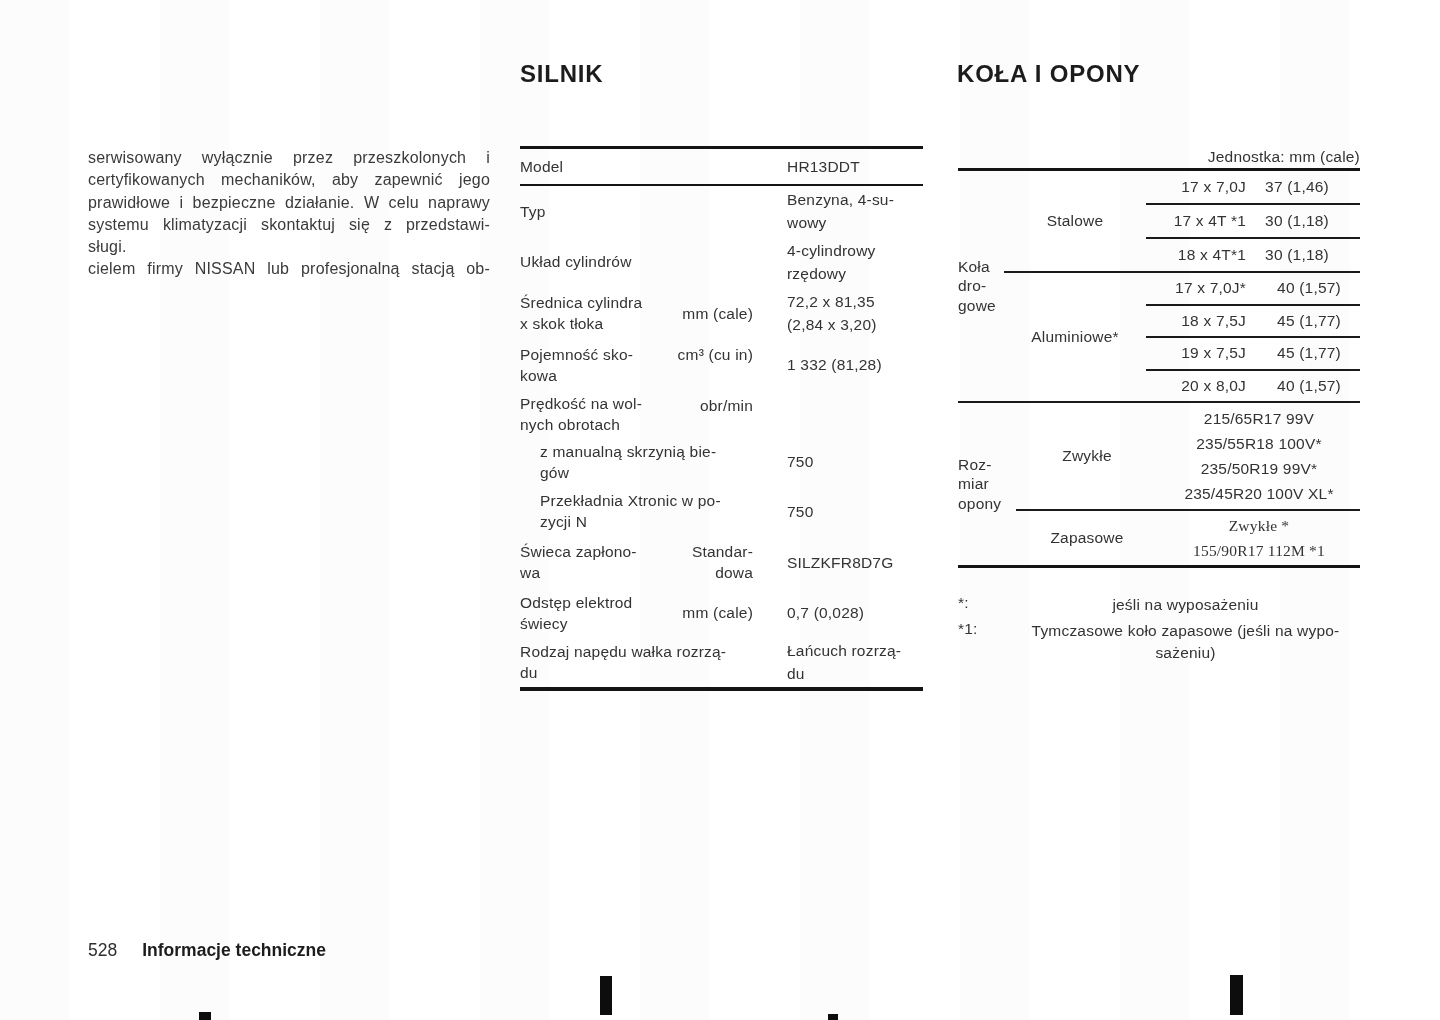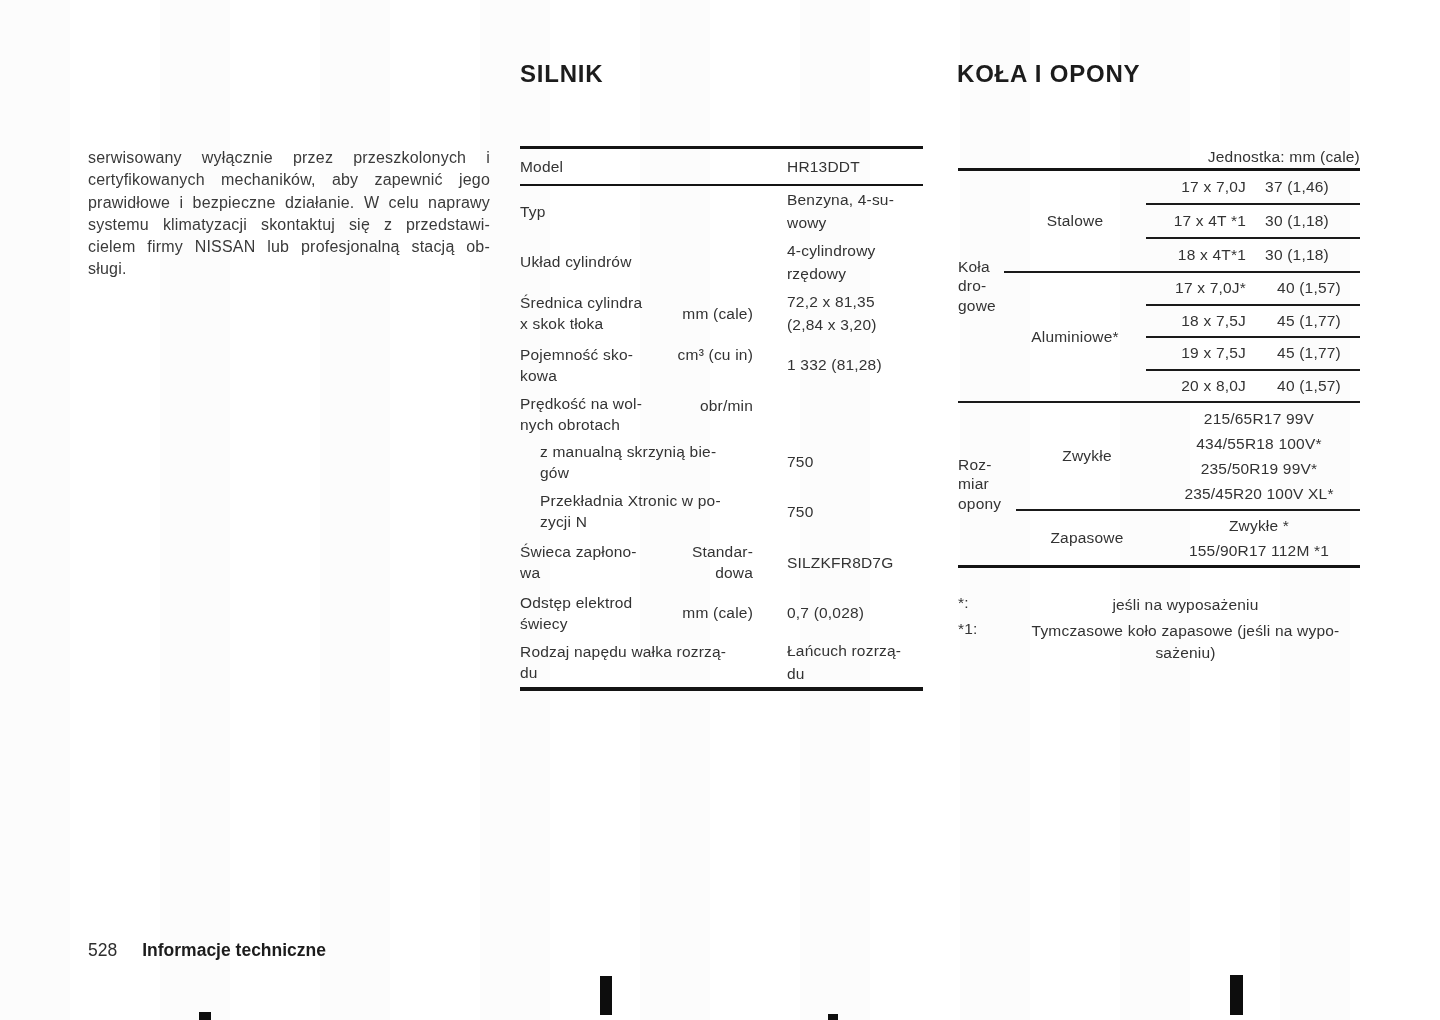--- a/index.html
+++ b/index.html
@@ -62,21 +62,21 @@
   .wt-size{width:100px;text-align:right;}
   .wt-off{width:102px;text-align:center;}
   .wt-body2{display:flex;}
   .wt-tirelabel{width:58px;display:flex;align-items:center;white-space:pre-line;line-height:19.5px;}
   .wt-tire-right{flex:1;}
   .wt-tgroup{display:flex;}
   .wt-tgroup.regular{border-bottom:2px solid #1a1a1a;}
   .wt-tlabel{width:142px;display:flex;align-items:center;justify-content:center;}
   .wt-tsizes{flex:1;display:flex;flex-direction:column;justify-content:center;}
   .wt-tgroup.regular .wt-tsizes{padding:3px 0;}
-  .wt-tgroup.spare .wt-tsizes{padding:2px 0;}
+  .wt-tgroup.spare .wt-tsizes{padding:2px 0;font-family:Liberation Serif, serif;}
   .tire-line{text-align:center;line-height:25px;}
   
   .footnotes{position:absolute;left:958px;top:594px;width:410px;font-size:15.5px;letter-spacing:.2px;color:#333;}
   .fn-row{display:flex;margin-bottom:4px;}
   .fn-marker{width:45px;}
   .fn-text{flex:1;white-space:pre-line;line-height:22px;text-align:center;}
   
   .footer{position:absolute;left:88px;top:940px;font-size:17.5px;color:#2e2e2e;}
   .footer .page-num{margin-right:25px;}
   .footer .sec-title{font-weight:700;color:#1c1c1c;}
@@ -90,22 +90,22 @@
 </head>
 <body>
 
 <div class="page">
 
   <div class="left-paragraph">
     <div class="para-line">serwisowany wyłącznie przez przeszkolonych i</div>
     <div class="para-line">certyfikowanych mechaników, aby zapewnić jego</div>
     <div class="para-line">prawidłowe i bezpieczne działanie. W celu naprawy</div>
     <div class="para-line">systemu klimatyzacji skontaktuj się z przedstawi-</div>
+    <div class="para-line last">sługi.</div>
     <div class="para-line">cielem firmy NISSAN lub profesjonalną stacją ob-</div>
-    <div class="para-line last">sługi.</div>
   </div>
 
   <div class="section-heading heading-engine">SILNIK</div>
   <div class="section-heading heading-wheels">KOŁA I OPONY</div>
 
   <div class="engine-table">
     <div class="et-row et-model">
       <div class="et-label">Model</div>
       <div class="et-unit"></div>
       <div class="et-value">HR13DDT</div>
@@ -224,21 +224,21 @@
 
       <div class="wt-body2">
         <div class="wt-tirelabel">Roz-
 miar
 opony</div>
         <div class="wt-tire-right">
           <div class="wt-tgroup regular">
             <div class="wt-tlabel">Zwykłe</div>
             <div class="wt-tsizes">
               <div class="tire-line">215/65R17 99V</div>
-              <div class="tire-line">434/55R18 100V*</div>
+              <div class="tire-line">235/55R18 100V*</div>
               <div class="tire-line">235/50R19 99V*</div>
               <div class="tire-line">235/45R20 100V XL*</div>
             </div>
           </div>
           <div class="wt-tgroup spare">
             <div class="wt-tlabel">Zapasowe</div>
             <div class="wt-tsizes">
               <div class="tire-line">Zwykłe *</div>
               <div class="tire-line">155/90R17 112M *1</div>
             </div>

